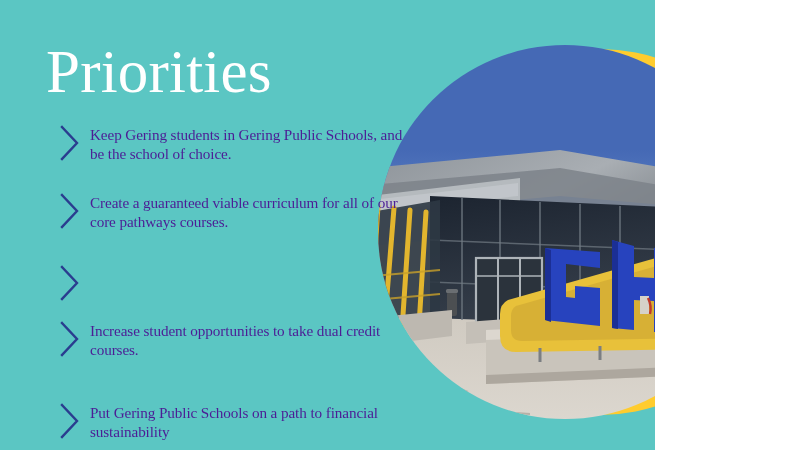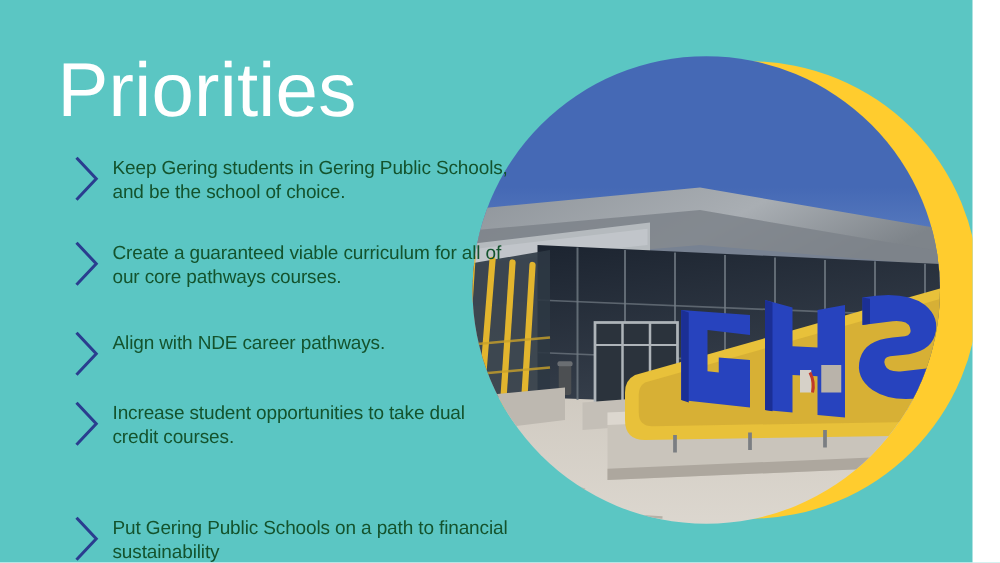--- a/index.html
+++ b/index.html
@@ -2,25 +2,25 @@
 <html><head>
 <meta charset="utf-8">
 <style>
   html, body {
     margin: 0;
     padding: 0;
     background: #ffffff;
   }
   #slide {
     position: relative;
-    width: 778px;
+    width: 655px;
     height: 450px;
     overflow: hidden;
     background: #5BC6C3;
-    font-family: Liberation Sans, sans-serif;
+    font-family: Liberation Serif, serif;
   }
 
   
   #art-layer {
     position: absolute;
     inset: 0;
     width: 800px;
     height: 450px;
   }
 
@@ -51,21 +51,21 @@
     align-items: flex-start;
   }
   .chev {
     flex: 0 0 auto;
     width: 24px;
     height: 40px;
     margin-top: -3px;
   }
   .bullet-text {
     margin-left: 8px;
-    color: #14532d;
+    color: #4c1d95;
     font-size: 15.2px;
     line-height: 1.22;
     letter-spacing: -0.1px;
     max-width: 320px;
   }
 </style>
 </head>
 <body>
 
 <div id="slide">
@@ -210,31 +210,30 @@
       <svg class="chev" viewBox="0 0 24 40">
         <path d="M4 4 L19 20 L4 36" fill="none" stroke="#2A3D8F" stroke-width="2.4" stroke-linecap="square"></path>
       </svg>
       <div class="bullet-text">Create a guaranteed viable curriculum for all of our core pathways courses.</div>
     </div>
 
     <div class="bullet" style="top:140px">
       <svg class="chev" viewBox="0 0 24 40">
         <path d="M4 4 L19 20 L4 36" fill="none" stroke="#2A3D8F" stroke-width="2.4" stroke-linecap="square"></path>
       </svg>
-      <div class="bullet-text">Align with NDE career pathways.</div>
     </div>
 
     <div class="bullet" style="top:196px">
       <svg class="chev" viewBox="0 0 24 40">
         <path d="M4 4 L19 20 L4 36" fill="none" stroke="#2A3D8F" stroke-width="2.4" stroke-linecap="square"></path>
       </svg>
       <div class="bullet-text">Increase student opportunities to take dual credit courses.</div>
     </div>
 
-    <div class="bullet" style="top:288px">
+    <div class="bullet" style="top:278px">
       <svg class="chev" viewBox="0 0 24 40">
         <path d="M4 4 L19 20 L4 36" fill="none" stroke="#2A3D8F" stroke-width="2.4" stroke-linecap="square"></path>
       </svg>
       <div class="bullet-text">Put Gering Public Schools on a path to financial sustainability</div>
     </div>
 
   </div>
 
 </div>
 

